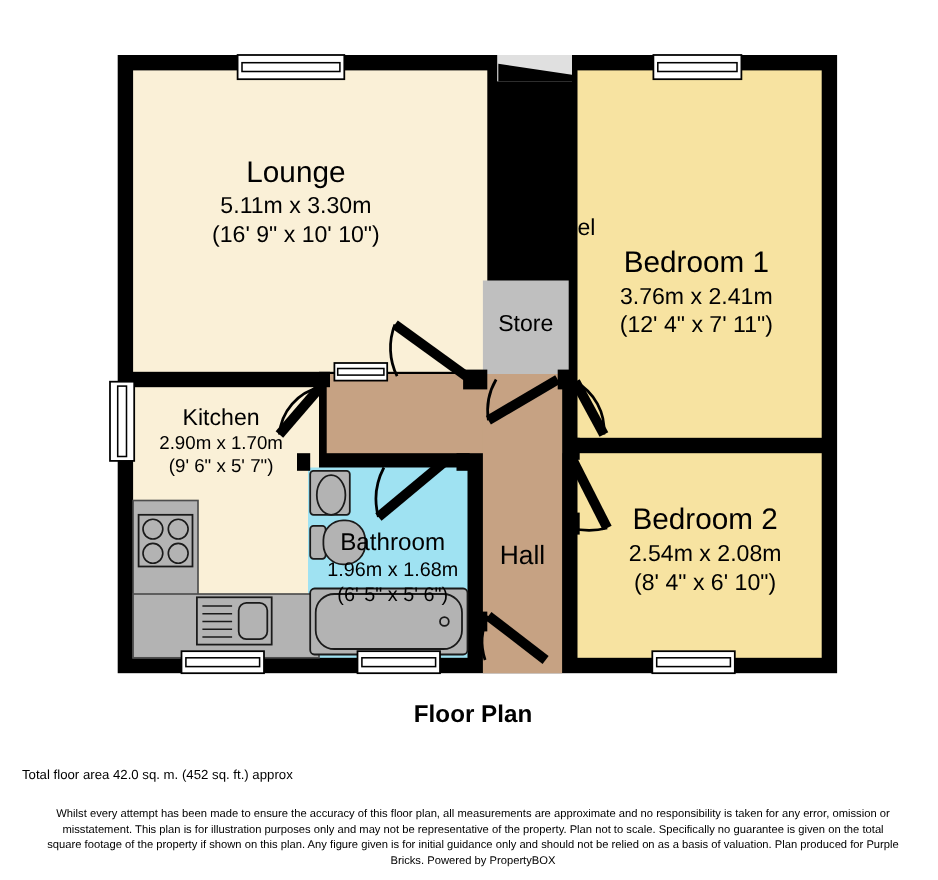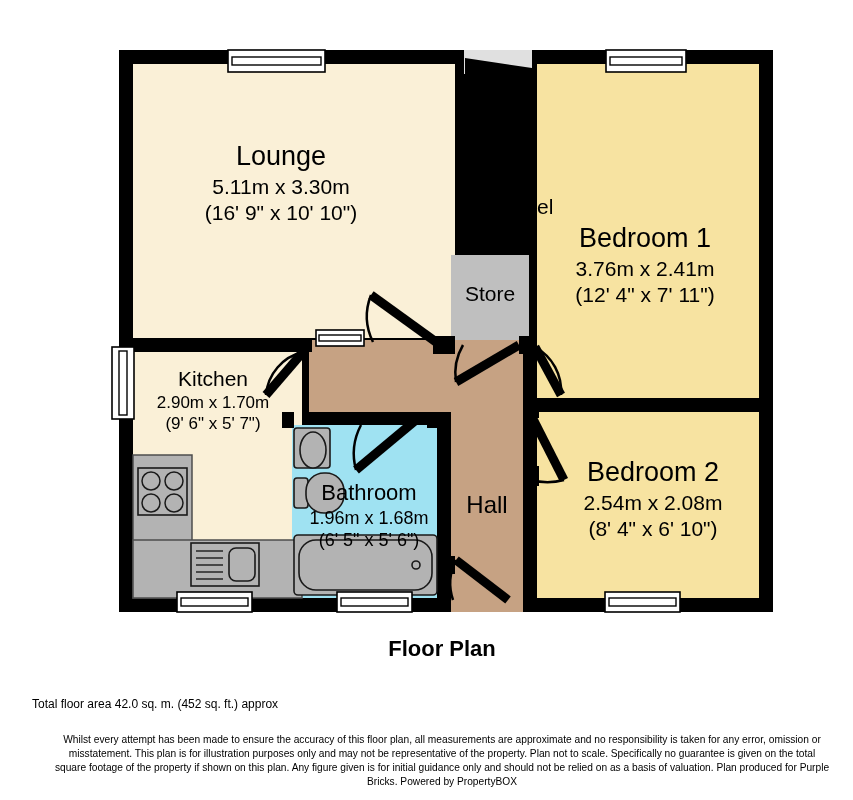--- a/index.html
+++ b/index.html
@@ -15,21 +15,21 @@
     overflow: hidden;
   }
   #plan-root {
     position: absolute;
     left: 0; top: 0;
     width: 853px;
     height: 800px;
   }
   .svg-wrap {
     position: absolute;
-    left: 16px; top: 0;
+    left: 4px; top: 0;
     width: 678px;
     height: 800px;
   }
   svg { display: block; }
 
   .lbl-room-name {
     font-family: "Liberation Sans", sans-serif;
     font-weight: normal;
     fill: #000000;
   }

